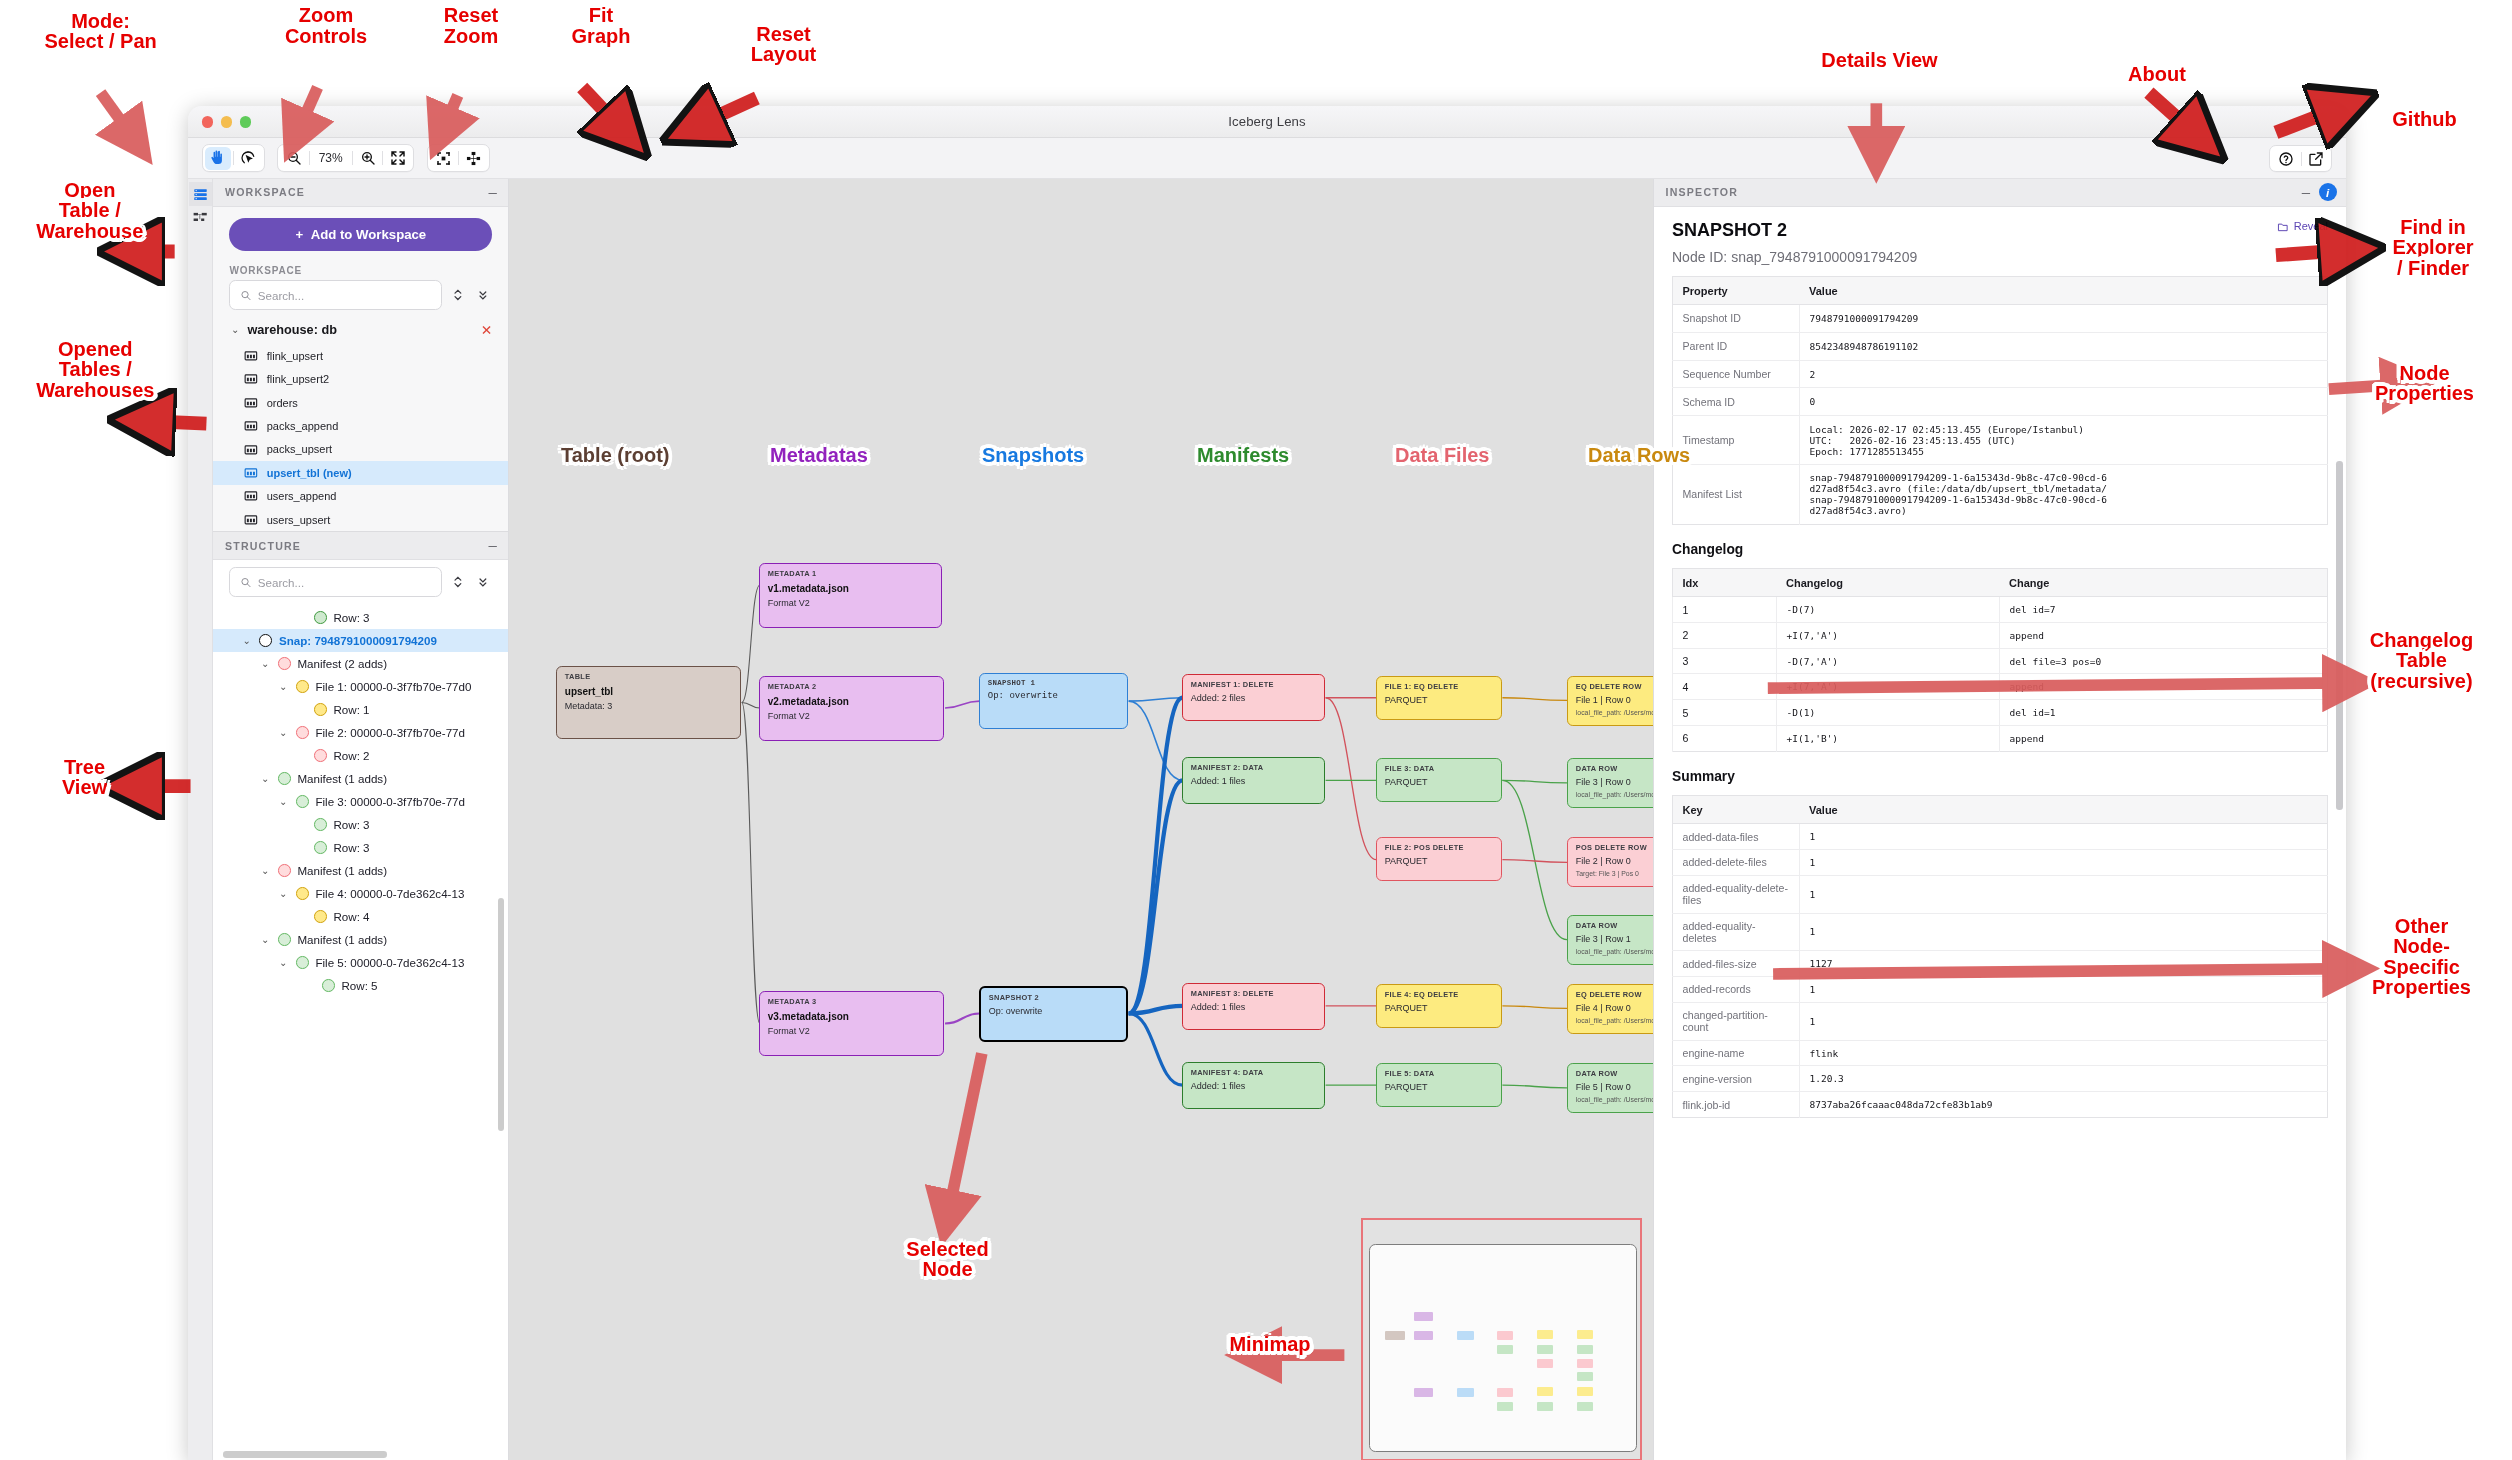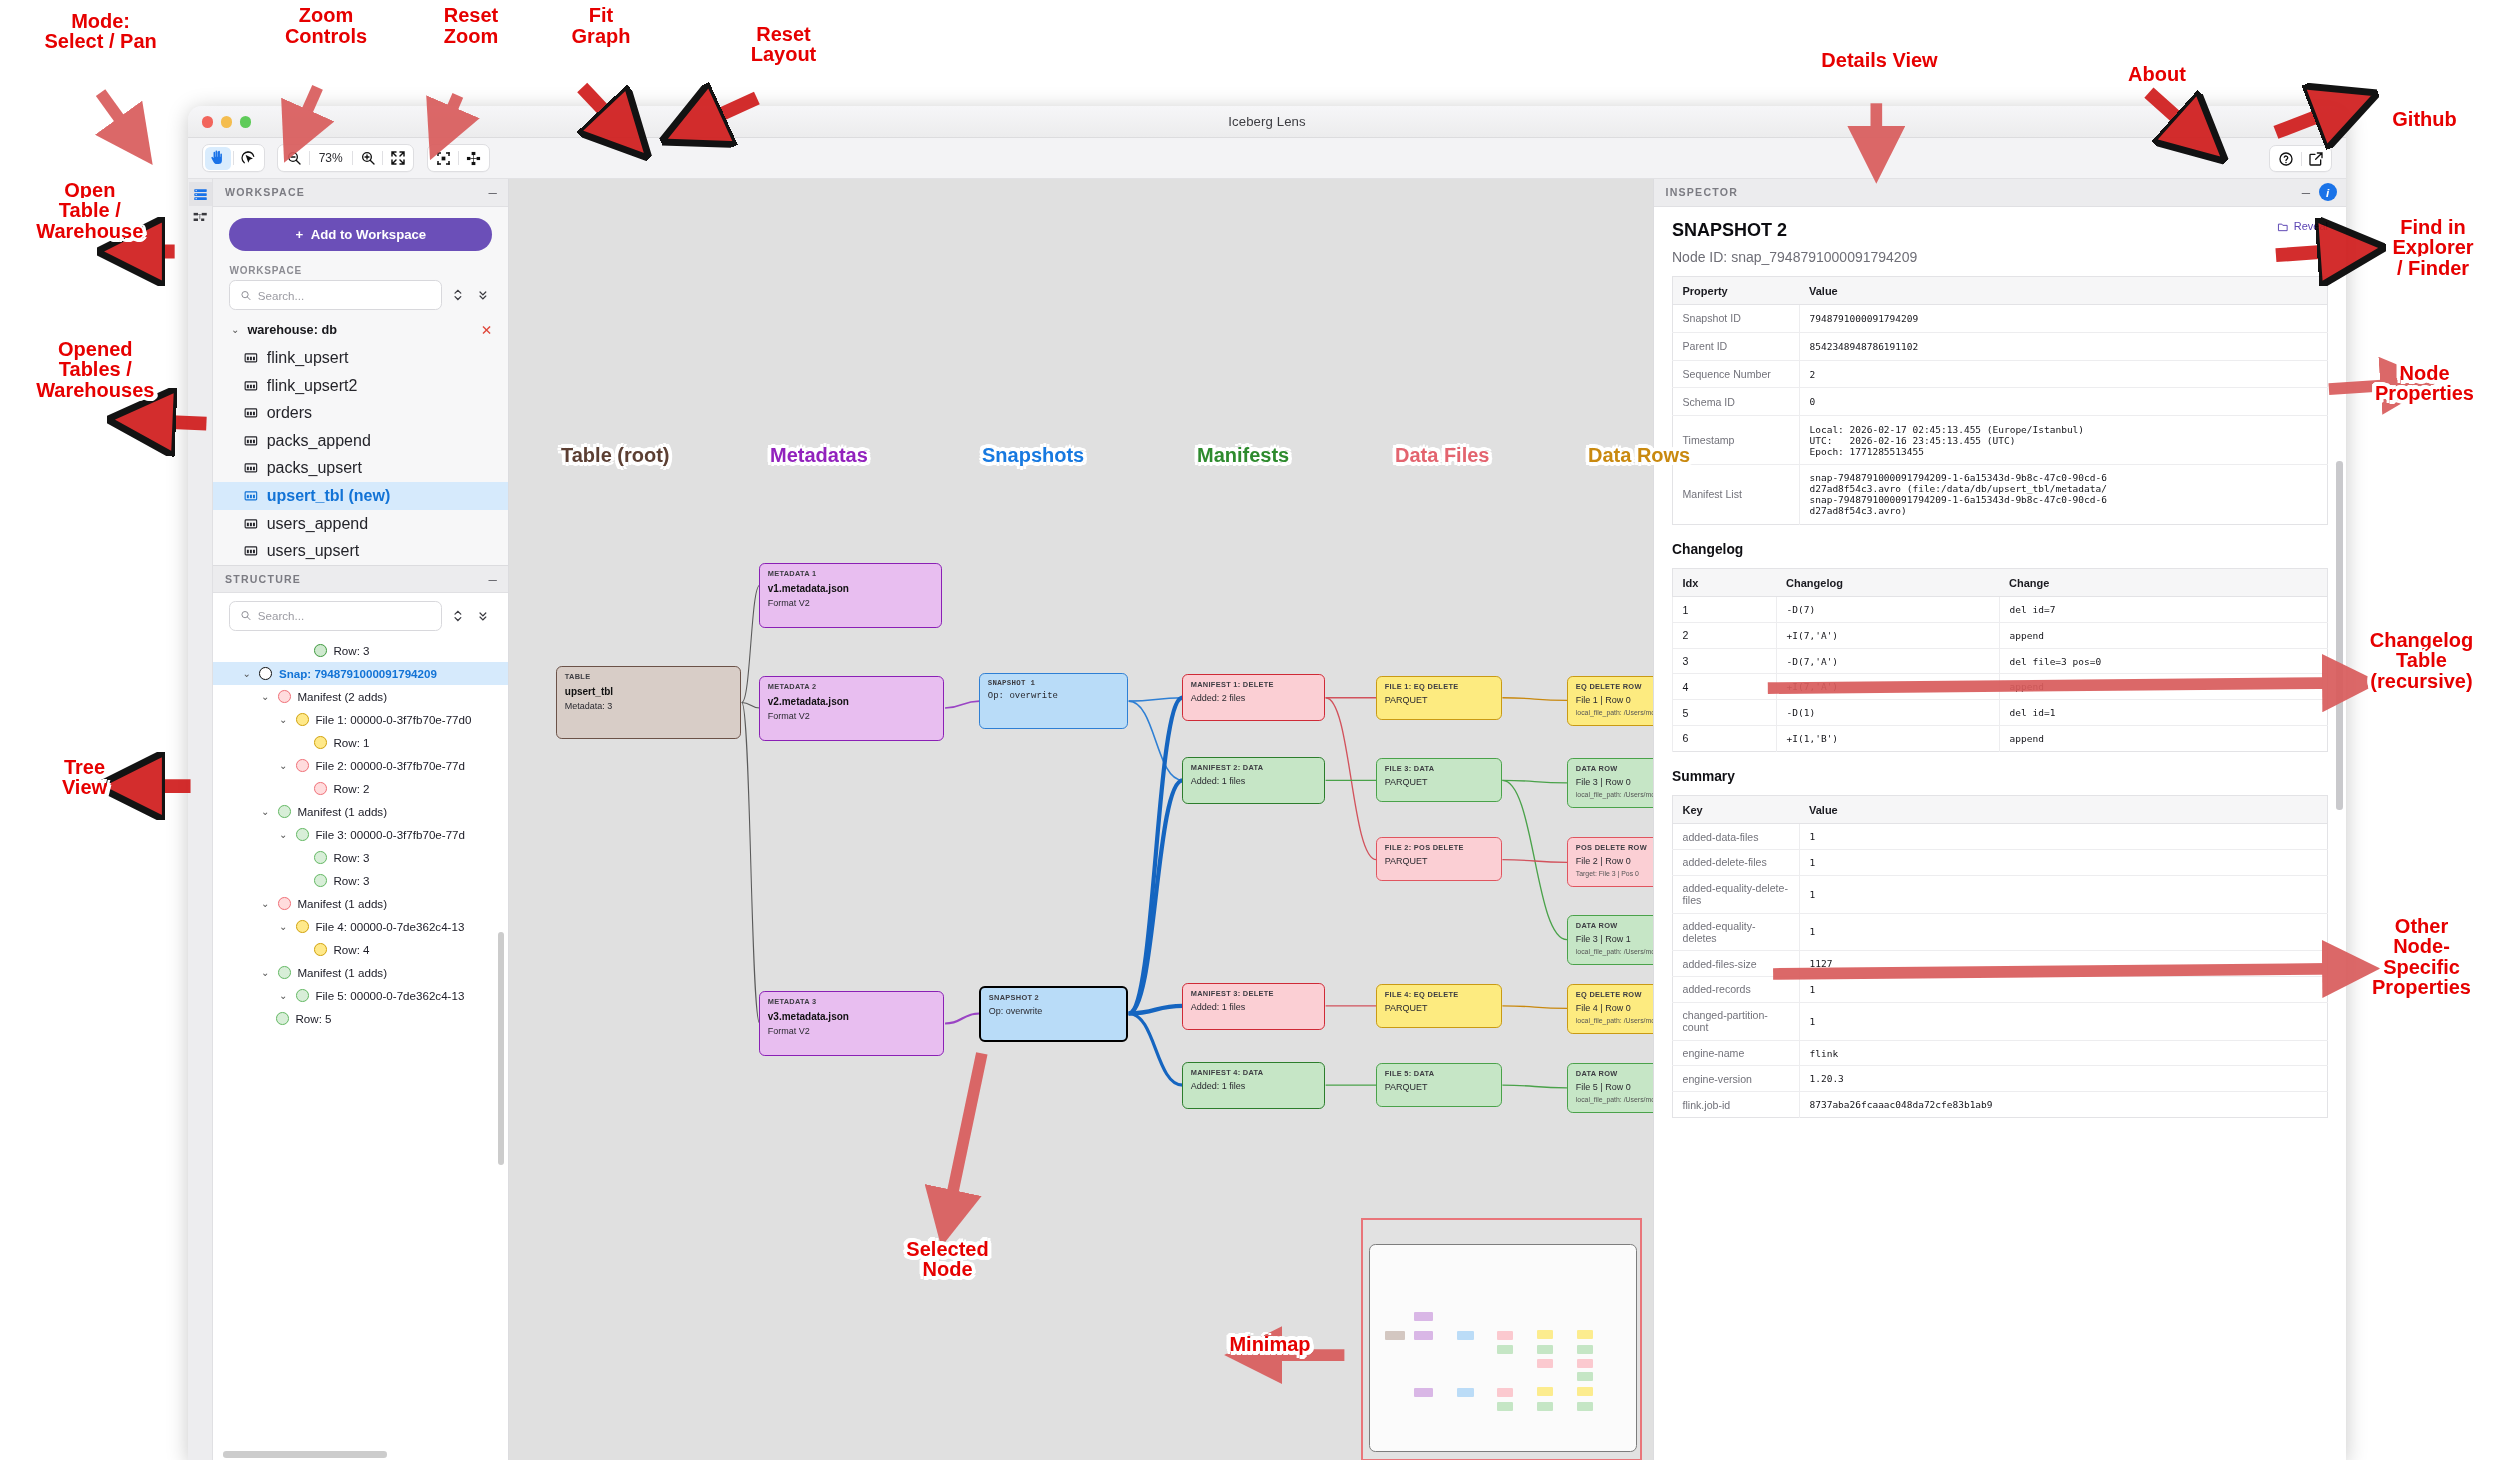--- a/index.html
+++ b/index.html
@@ -90,21 +90,21 @@
     border: none; outline: none; font-size: 11.6px; color: #2b2b30;
     background: transparent; width: 100%; font-family: "Liberation Sans", sans-serif;
   }
   .search-box input::placeholder { color: #9b9ba2; }
   .mini-icon { width: 18px; height: 18px; display:flex;align-items:center;justify-content:center; cursor:pointer;}
 
   .ws-root { display: flex; align-items: center; padding: 6.4px 16px; gap: 6.4px; cursor: pointer; }
   .ws-root .nm { font-size: 12.7px; font-weight: bold; color: #16161a; flex: 1; }
   .ws-close { color: #e0483c; font-size: 13.8px; cursor: pointer; }
 
-  .tbl-row { display: flex; align-items: center; gap: 8.5px; padding: 4.8px 16px 4.8px 31px; cursor: pointer; font-size: 16px; color: #24242a; }
+  .tbl-row { display: flex; align-items: center; gap: 8.5px; padding: 4.8px 16px 4.8px 31px; cursor: pointer; font-size: 11px; color: #24242a; }
   .tbl-row.sel { background: #d6eafc; color: #1273d6; font-weight: bold; }
 
   #structure { border-top: 0.5px solid #dcdcdf; flex: 1; display: flex; flex-direction: column; background: #fff; min-height: 0; }
   #tree { flex: 1; overflow: hidden; position: relative; padding-top: 3.2px; }
   .tr { display: flex; align-items: center; gap: 6.9px; height: 23px; font-size: 11.6px; color: #20202a; white-space: nowrap; cursor: pointer;}
   .tr.sel { background: #d6eafc; }
   .tr.sel .lbl { color: #1273d6; font-weight: bold; }
   .chev { width: 11.6px; text-align: center; color: #555; font-size: 10px; }
   .dot { width: 12.7px; height: 12.7px; border-radius: 50%; border: 1.6px solid; flex: none; }
   .dot.green { background: #cfe9cf; border-color: #3f9a3f; }
@@ -528,21 +528,21 @@
                 <div class="tr" style="padding-left: 46px;">
                   <span class="chev">⌄</span>
                   <span class="dot green-l"></span>
                   <span class="lbl">Manifest (1 adds)</span>
                 </div>
                 <div class="tr" style="padding-left: 64px;">
                   <span class="chev">⌄</span>
                   <span class="dot green-l"></span>
                   <span class="lbl">File 5: 00000-0-7de362c4-13</span>
                 </div>
-                <div class="tr" style="padding-left: 44px;">
+                <div class="tr" style="padding-left: 90px;">
                   <span class="chev"></span>
                   <span class="dot green-l"></span>
                   <span class="lbl">Row: 5</span>
                 </div>
               </div>
             <div id="tree-vscroll"></div>
             <div id="tree-hscroll"></div>
           </div>
         </div>
       </div>

